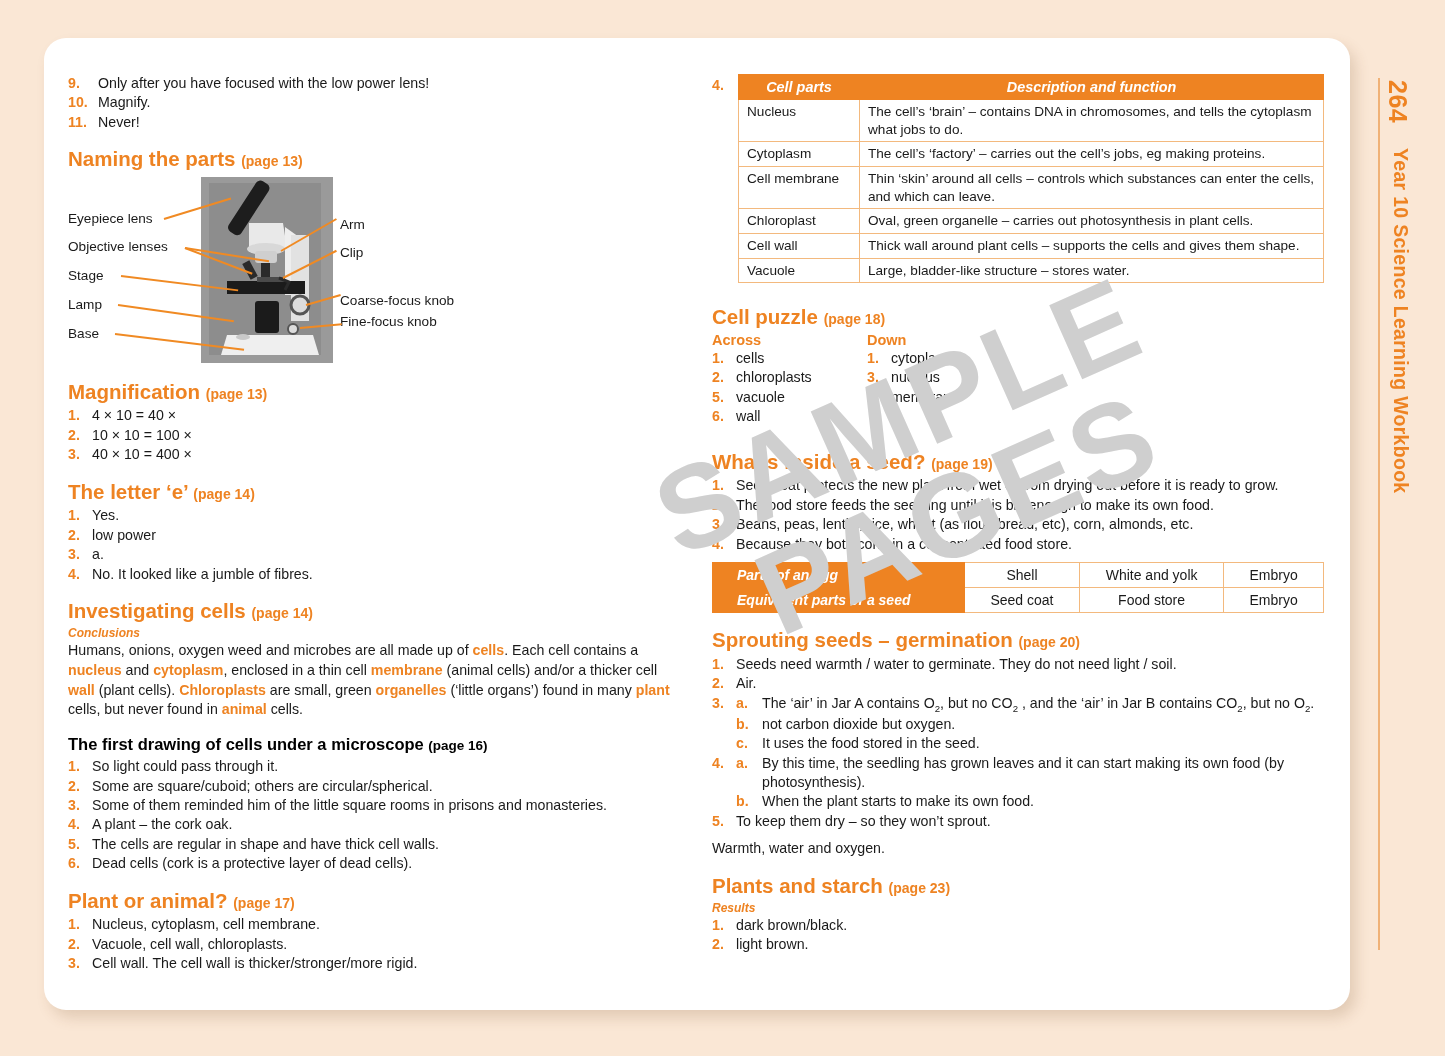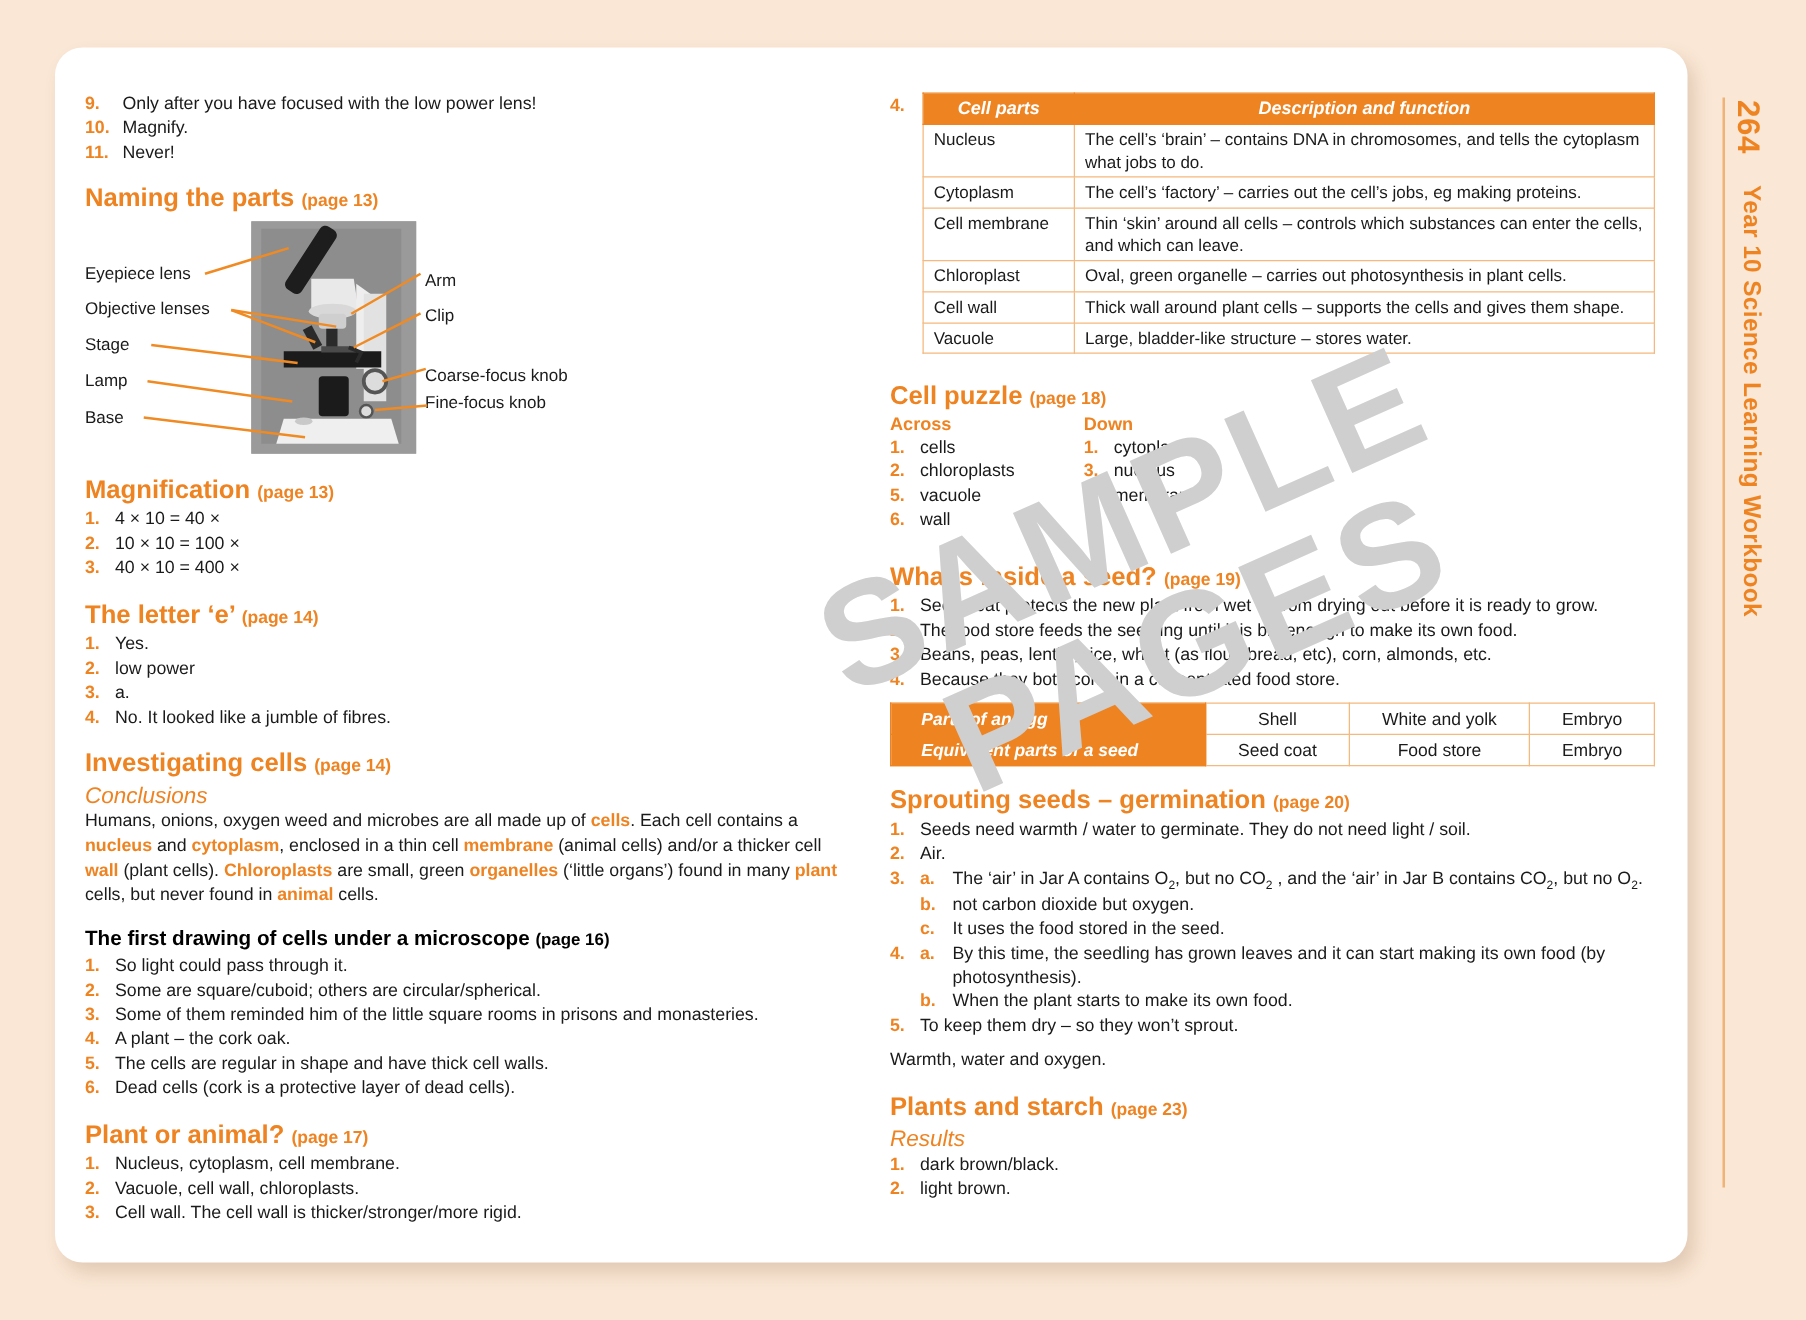--- a/index.html
+++ b/index.html
@@ -97,23 +97,23 @@
   }
   .h-sub .pg { font-size: 13.5px; }
   .h-chapter {
     color: #1a1a1a;
     font-weight: bold;
     font-size: 21px;
     margin: 0 0 4px 0;
   }
   .h-italic {
     color: #ee8322;
-    font-weight: normal;
+    font-weight: bold;
     font-style: italic;
-    font-size: 18px;
+    font-size: 12px;
     margin: 0 0 1px 0;
   }
   .spacer-lg { height: 22px; }
   .spacer-md { height: 15px; }
   .spacer-sm { height: 8px; }
   .li {
     display: flex;
     align-items: flex-start;
     font-size: 14.2px;
     color: #1a1a1a;

